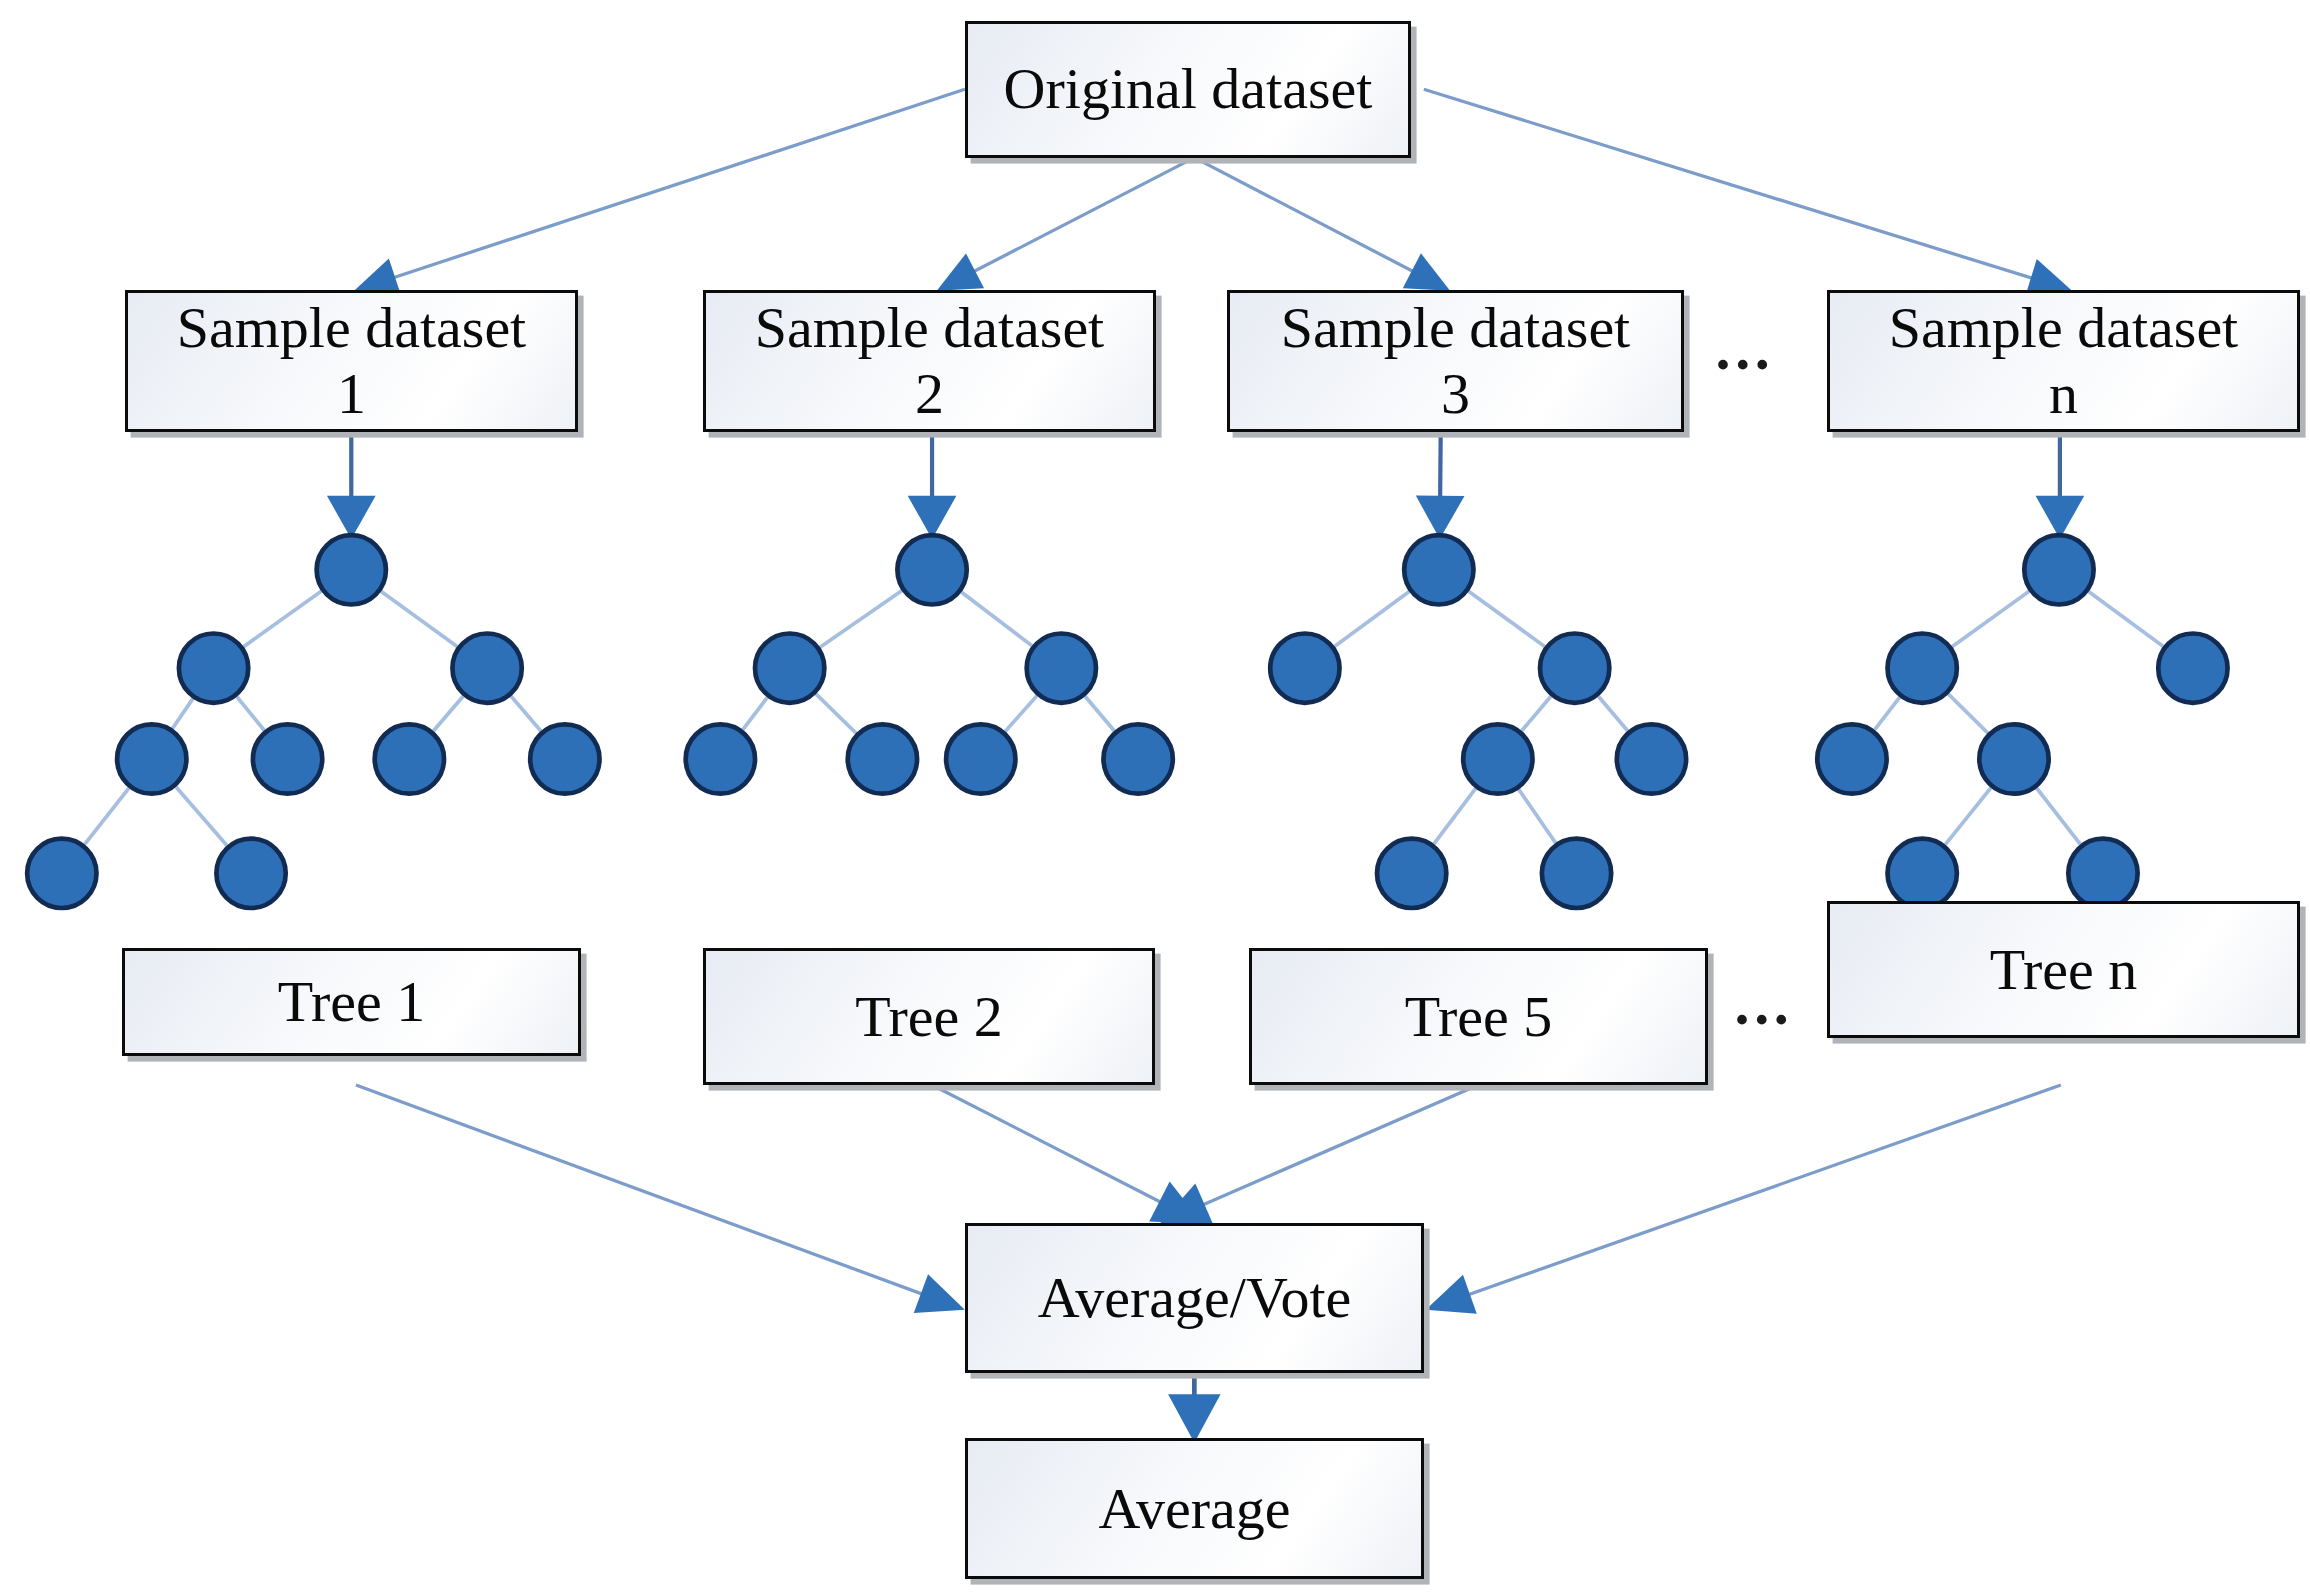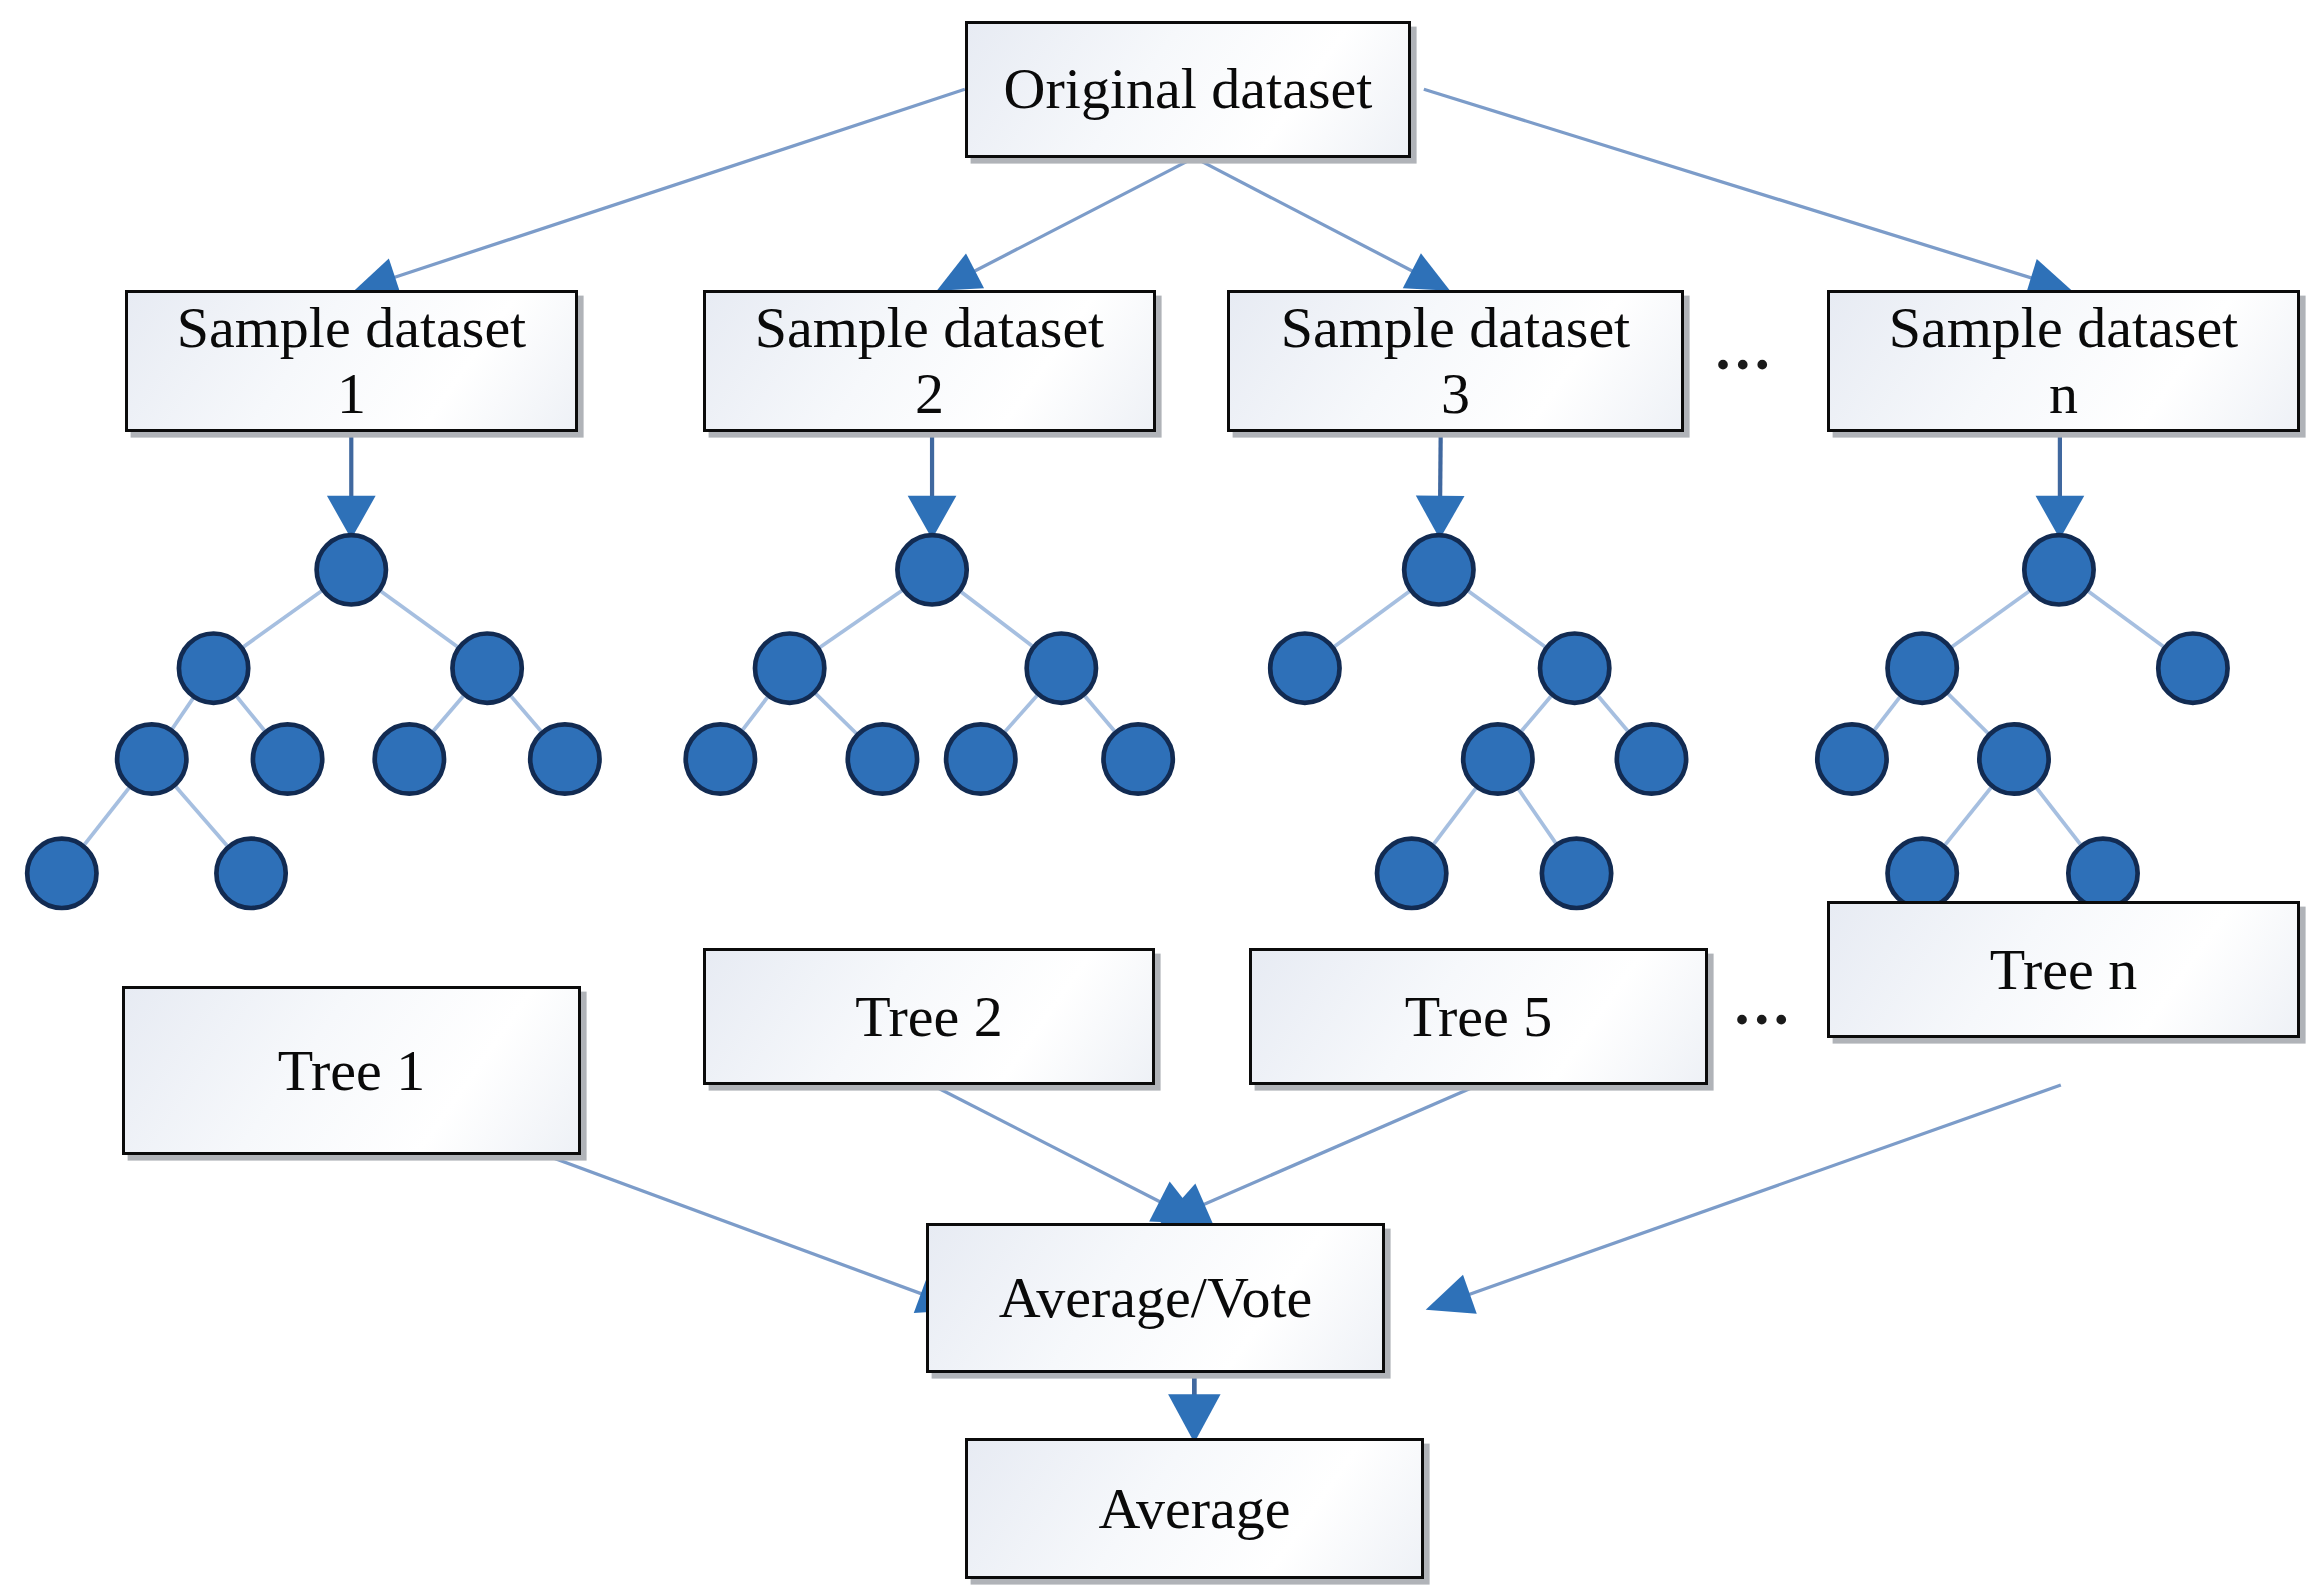--- a/index.html
+++ b/index.html
@@ -153,33 +153,33 @@
     <span class="box-sub">2</span>
   </div>
   <div class="box" style="left: 1227px; top: 290px; width: 457px; height: 142px;">
     <span class="box-label">Sample dataset</span>
     <span class="box-sub">3</span>
   </div>
   <div class="box" style="left: 1827px; top: 290px; width: 473px; height: 142px;">
     <span class="box-label">Sample dataset</span>
     <span class="box-sub">n</span>
   </div>
-  <div class="box" style="left: 122px; top: 986px; width: 459px; height: 169px;">
+  <div class="box" style="left: 122px; top: 948px; width: 459px; height: 108px;">
     <span class="box-label">Tree 1</span>
   </div>
   <div class="box" style="left: 703px; top: 948px; width: 452px; height: 137px;">
     <span class="box-label">Tree 2</span>
   </div>
   <div class="box" style="left: 1249px; top: 948px; width: 459px; height: 137px;">
     <span class="box-label">Tree 5</span>
   </div>
   <div class="box" style="left: 1827px; top: 901px; width: 473px; height: 137px;">
     <span class="box-label">Tree n</span>
   </div>
-  <div class="box" style="left: 926px; top: 1223px; width: 459px; height: 150px; text-align: right;">
+  <div class="box" style="left: 965px; top: 1223px; width: 459px; height: 150px; text-align: right;">
     <span class="box-label">Average/Vote</span>
   </div>
   <div class="box" style="left: 965px; top: 1438px; width: 459px; height: 141px;">
     <span class="box-label">Average</span>
   </div>
 
   <div class="dots" style="left: 1698px; top: 319px;">...</div>
   <div class="dots" style="left: 1717px; top: 974px;">...</div>
 </div>
 

